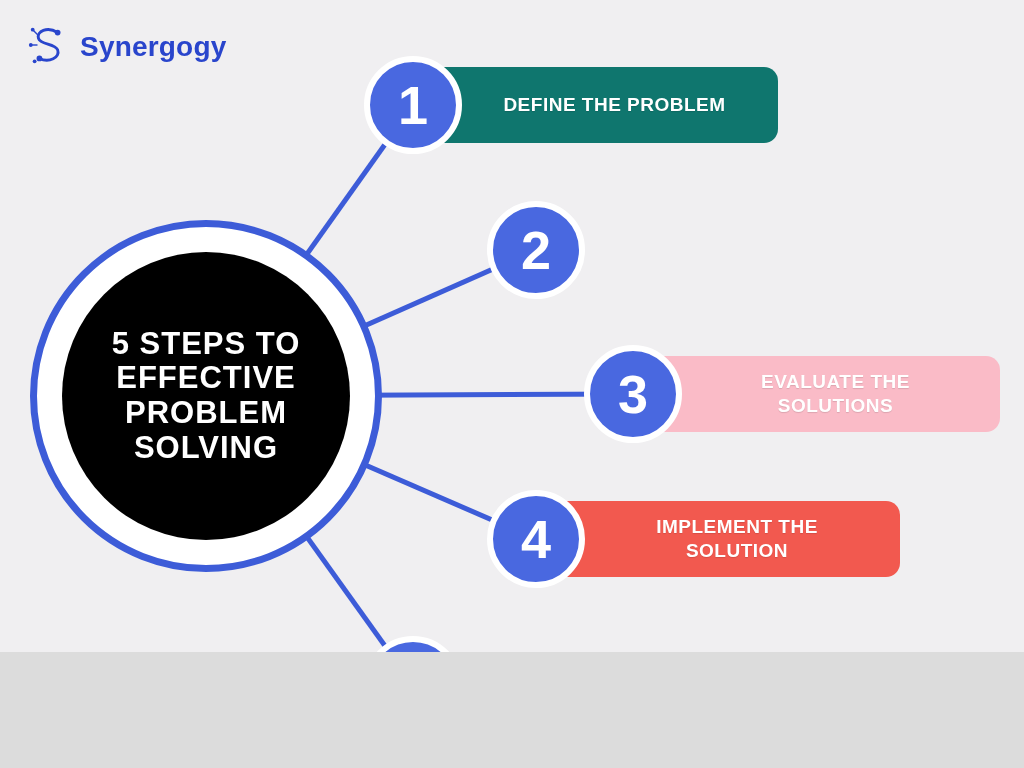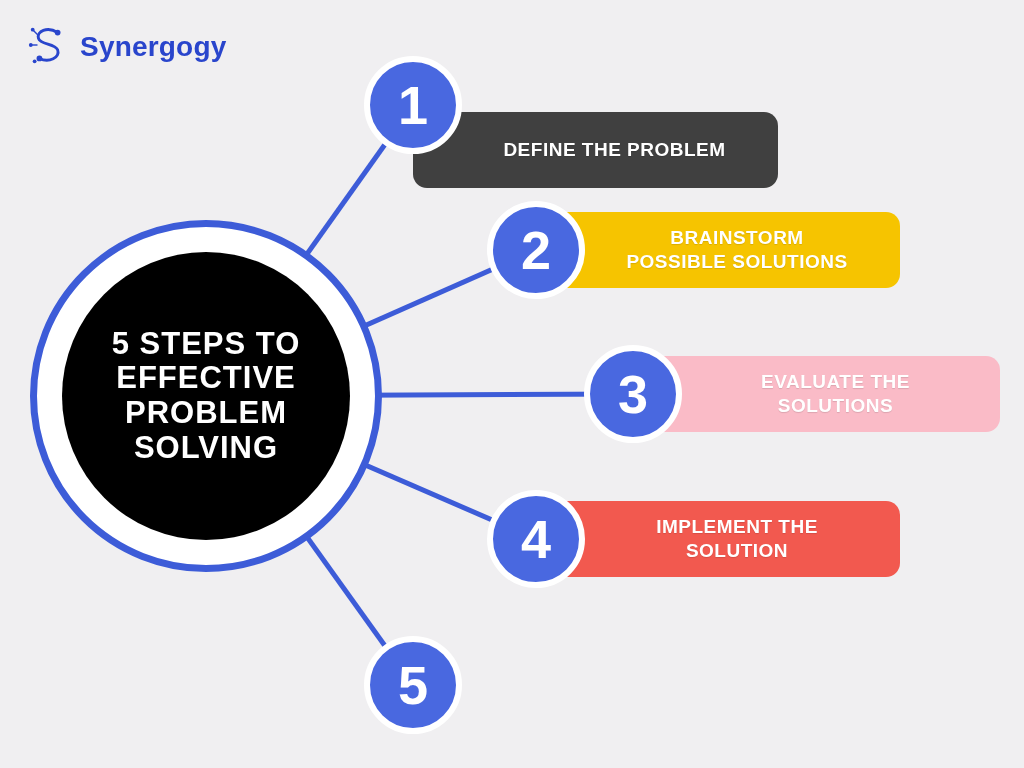--- a/index.html
+++ b/index.html
@@ -1,18 +1,18 @@
 <!DOCTYPE html>
 <html><head>
 <meta charset="utf-8">
 <style>
   html,body{margin:0;padding:0;}
   body{font-family:"Liberation Sans",sans-serif;background:#dcdcdc;}
   .canvas{
-    position:relative;width:1024px;height:768px;overflow:hidden;
+    position:relative;width:1024px;height:652px;overflow:hidden;
     background:#F0EFF1;
   }
   
   .lines{position:absolute;left:0;top:0;z-index:0;}
   
   .logo{position:absolute;left:26px;top:22px;display:flex;align-items:center;gap:8px;z-index:5;}
   .logo-text{font-size:28px;font-weight:bold;letter-spacing:.2px;}
   
   .outer-ring{
     position:absolute;left:30px;top:220px;width:352px;height:352px;
@@ -87,26 +87,22 @@
   </div>
 
   <div class="outer-ring" style="border-color: rgb(61, 92, 216);"></div>
   <div class="inner-circle" style="background-color: #000000;">
     <div class="center-title">5 STEPS TO
 EFFECTIVE
 PROBLEM
 SOLVING</div>
   </div>
 
-  <div class="bar bar1" style="background-color: #404040; margin-top: 45px;">
+  <div class="bar bar1" style="background-color: #0f766e;">
     <span class="bar-label">DEFINE THE PROBLEM</span>
-  </div>
-  <div class="bar bar2" style="background-color: rgb(246, 196, 0);">
-    <span class="bar-label">BRAINSTORM
-POSSIBLE SOLUTIONS</span>
   </div>
   <div class="bar bar4" style="background-color: rgb(242, 89, 79);">
     <span class="bar-label">IMPLEMENT THE
 SOLUTION</span>
   </div>
   <div class="bar bar3" style="background-color: rgb(250, 187, 199);">
     <span class="bar-label">EVALUATE THE
 SOLUTIONS</span>
   </div>
 

